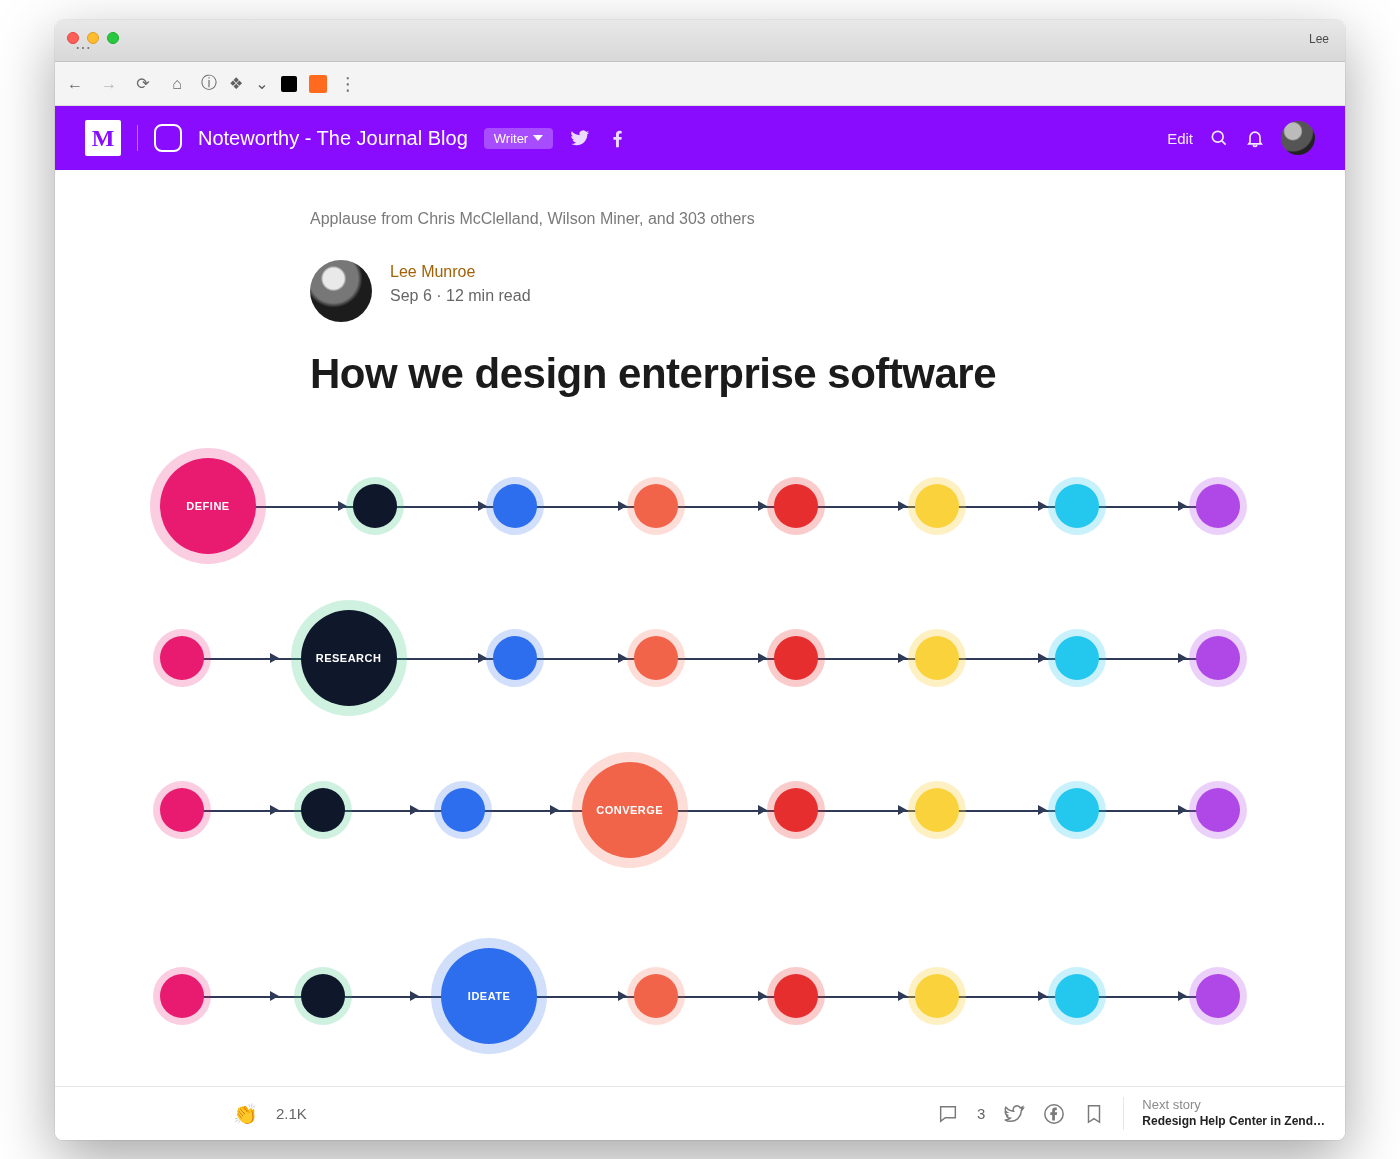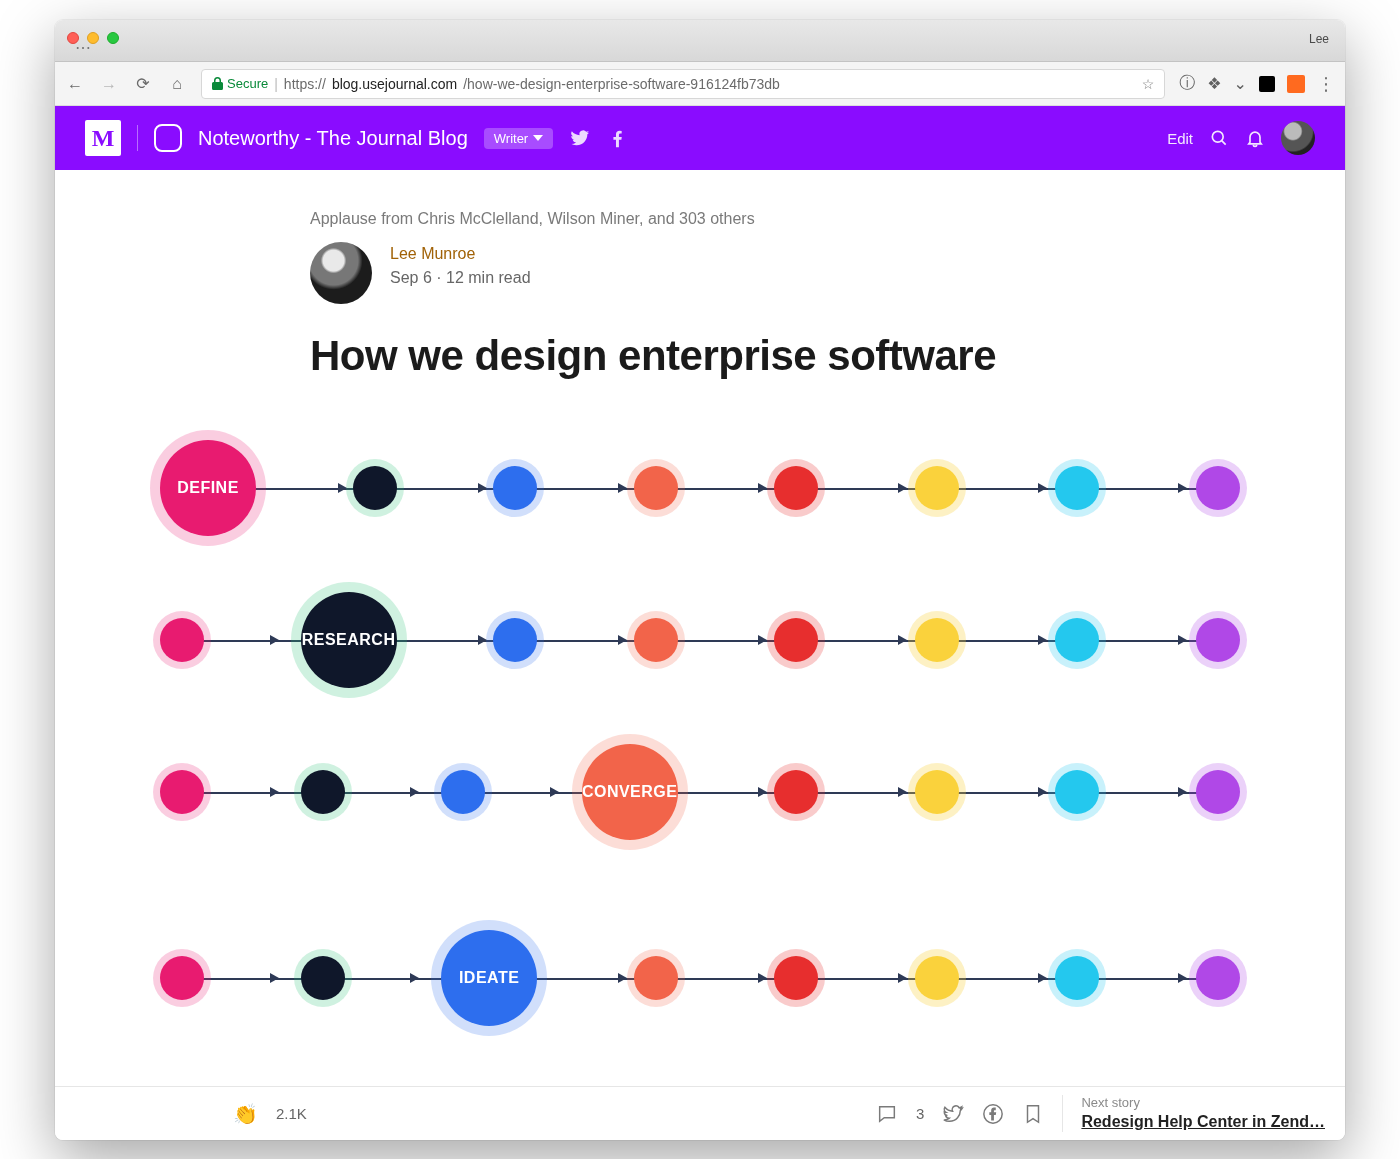--- a/index.html
+++ b/index.html
@@ -120,21 +120,21 @@
   .edit-link { font-size:15px; opacity:.9;}
   .hdr-icon { width:20px;height:20px; stroke:#fff; fill:none; stroke-width:2; opacity:.9;}
   .avatar { width:34px;height:34px;border-radius:50%;background:radial-gradient(circle at 35% 30%, #bbb 0 25%, #555 30% 60%, #222 65% 100%);}
   .pubhdr-nav { display:flex; gap:28px; padding: 6px 30px 16px; font-size:15px; letter-spacing:.3px;}
   .pubhdr-nav .navlink { opacity:.95; }
   .pubhdr-nav .divider { width:1px;background:rgba(255,255,255,.4);}
 
   
   .article-wrap { flex:1; overflow:auto; position:relative;}
   .article { width: 780px; margin: 40px auto 0; color:#333; }
-  .applause { color:#7a7a7a; font-size:16px; margin-bottom: 14px;}
+  .applause { color:#7a7a7a; font-size:16px; margin-bottom: 32px;}
   .byline { display:flex; gap:18px; align-items:flex-start; margin-bottom:28px;}
   .byline .author-avatar {
     width:62px;height:62px;border-radius:50%;
     background: radial-gradient(circle at 38% 30%, #e9e9e9 0 18%, #777 22% 42%, #1c1c1c 50% 100%);
     flex-shrink:0;
   }
   .byline-text { font-size:16px; color:#666; line-height:1.5;}
   .author-name { color:#a16207;}
   .article h1 { font-size:42px; font-weight:800; color:#1b1b1b; letter-spacing:-0.5px; margin-top:10px;}
 
@@ -143,21 +143,21 @@
   .drow { display:flex; align-items:center; justify-content:space-between; margin-bottom: 56px; position:relative;}
   .drow::before {
     content:""; position:absolute; left:40px; right:40px; top:50%; height:2px; background:#2e3a56; z-index:0;
   }
   .drow .arrowtip {
     width:0;height:0;border-left:9px solid #2e3a56;border-top:5px solid transparent;border-bottom:5px solid transparent;
     position:absolute; top:50%; transform:translateY(-50%);
   }
   .node {
     position:relative; z-index:1; border-radius:50%; display:flex;align-items:center;justify-content:center;
-    color:#fff; font-weight:700; font-size:16px; letter-spacing:.5px;
+    color:#fff; font-weight:700; font-size:11px; letter-spacing:.5px;
   }
   .node.small { width:44px;height:44px; box-shadow:0 0 0 6px rgba(0,0,0,0);}
   .node.big   { width:96px;height:96px; box-shadow:0 0 0 10px rgba(0,0,0,0);}
   .halo-pink   { box-shadow:0 0 0 7px rgba(232,27,112,.22)!important;}
   .halo-green  { box-shadow:0 0 0 7px rgba(37,190,116,.22)!important;}
   .halo-blue   { box-shadow:0 0 0 7px rgba(45,110,238,.22)!important;}
   .halo-orange { box-shadow:0 0 0 7px rgba(242,100,74,.22)!important;}
   .halo-red    { box-shadow:0 0 0 7px rgba(231,46,46,.25)!important;}
   .halo-yellow { box-shadow:0 0 0 7px rgba(250,210,60,.30)!important;}
   .halo-cyan   { box-shadow:0 0 0 7px rgba(36,200,238,.25)!important;}
@@ -175,21 +175,21 @@
     position:absolute; left:0; right:0; bottom:0; height:54px;
     border-top:1px solid #e6e6e6; background:#fff;
     display:flex; align-items:center; padding:0 20px; gap:18px;
     font-size:15px; color:#666;
   }
   .clap { font-size:20px;}
   .bottombar .spacer{flex:1;}
   .bicon { width:22px;height:22px; stroke:#7a7a7a; fill:none; stroke-width:1.6;}
   .nextstory { border-left:1px solid #e6e6e6; padding-left:18px; line-height:1.3; max-width:320px;}
   .nextstory .lbl{ font-size:13px; color:#8a8a8a;}
-  .nextstory .ttl{ font-size:16px; color:#222; font-weight:700; white-space:nowrap; overflow:hidden; text-overflow:ellipsis;text-decoration:underline;}
+  .nextstory .ttl{ font-size:12px; color:#222; font-weight:700; white-space:nowrap; overflow:hidden; text-overflow:ellipsis;}
 </style>
 </head>
 <body>
 
 <div class="window">
 
   <div class="titlebar">
     <div class="traffic">
       <span class="tl-close"></span>
       <span class="tl-min"></span>
@@ -197,33 +197,20 @@
     </div>
     <div class="user-label">Lee</div>
     <div class="newtab">⋯</div>
   </div>
 
   <div class="addrbar">
     <span class="navicon">←</span>
     <span class="navicon disabled">→</span>
     <span class="navicon">⟳</span>
     <span class="navicon">⌂</span>
-    <div class="omnibox">
-      <span class="secure">
-        <svg width="11" height="13" viewBox="0 0 11 13">
-            <path d="M2 5V3.5a3.5 3.5 0 017 0V5h.5A1.5 1.5 0 0111 6.5v5A1.5 1.5 0 019.5 13h-8A1.5 1.5 0 010 11.5v-5A1.5 1.5 0 011.5 5H2zm1.5 0h4V3.5a2 2 0 10-4 0V5z" fill="#0a8a3a"></path>
-          </svg>
-        <span>Secure</span>
-      </span>
-      <span style="color:#bbb">|</span>
-      <span class="url-host-prefix">https://</span>
-        <span class="url-host">blog.usejournal.com</span>
-        <span class="url-path">/how-we-design-enterprise-software-916124fb73db</span>
-      <span class="omni-star">☆</span>
-    </div>
     <div class="exticons">
       <span>ⓘ</span>
       <span>❖</span>
       <span>⌄</span>
       <span class="ext-black"></span>
       <span class="ext-orange"></span>
       <span class="vdots">⋮</span>
     </div>
   </div>
 

